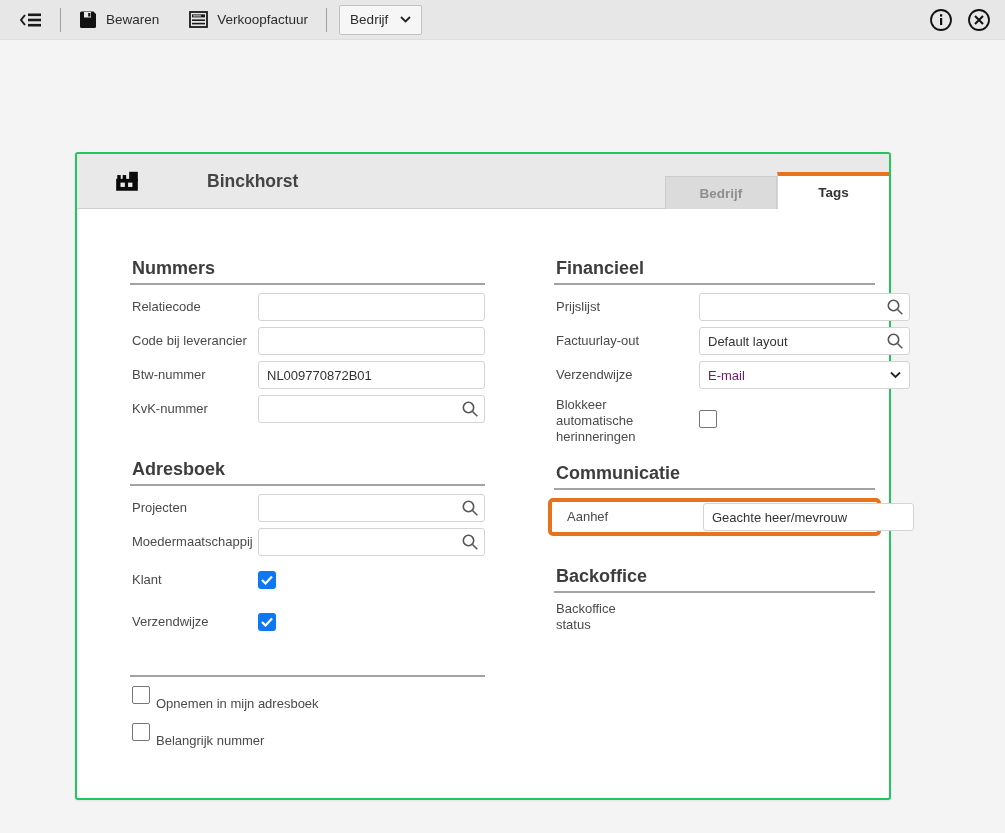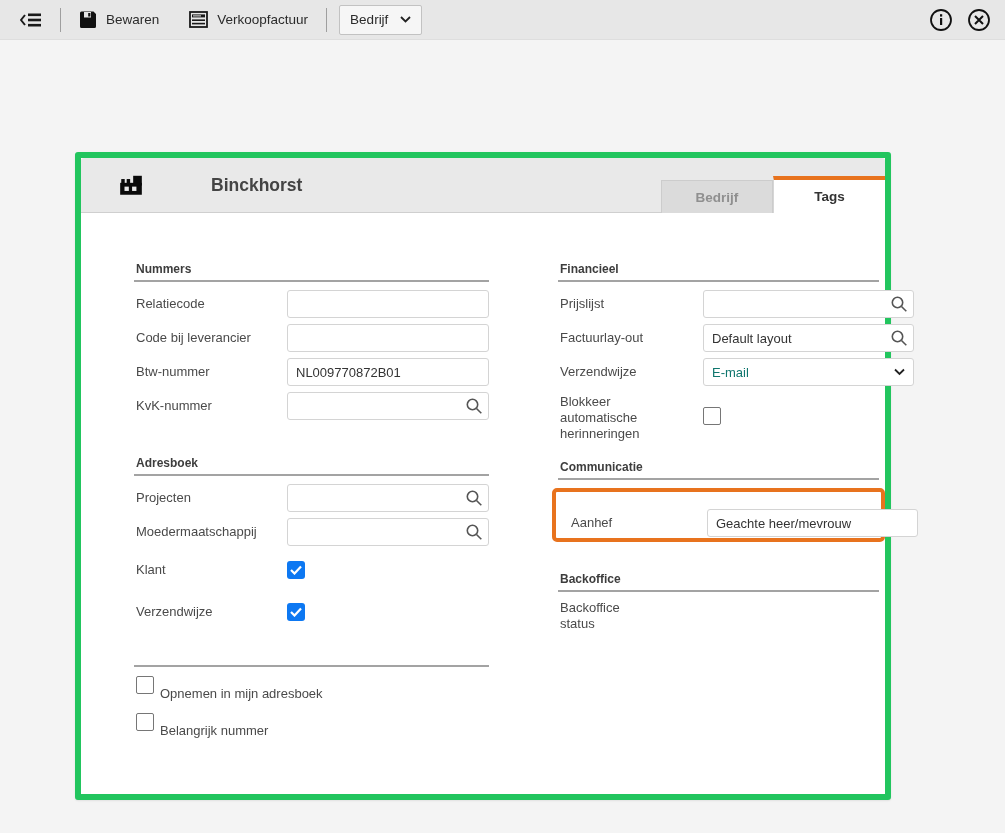--- a/index.html
+++ b/index.html
@@ -21,21 +21,21 @@
   .tb-dd  { display:flex; align-items:center; gap:12px; background:#f6f6f6;
             border:1px solid #c2c2c2; border-radius:2px; height:30px; padding:0 10px;
             font-size:13.5px; color:#2b2b2b; cursor:pointer; }
   .tb-right { margin-left:auto; display:flex; align-items:center; gap:14px; }
   .circle-icon { width:24px; height:24px; cursor:pointer; }
 
   
   .page { position:absolute; top:40px; left:0; width:1005px; height:793px; background:#f4f4f4; }
   .card {
     position:absolute; left:75px; top:112px; width:816px; height:648px;
-    background:#ffffff; border:6px solid #22c55e; border-radius:3px;
+    background:#ffffff; border:2px solid #22c55e; border-radius:3px;
     box-shadow:0 1px 2px rgba(0,0,0,.08);
   }
   .card-header {
     position:absolute; top:0; left:0; right:0; height:55px;
     background:#e9e9e9; border-bottom:1px solid #cfcfcf;
     border-radius:3px 3px 0 0;
   }
   .factory { position:absolute; left:37px; top:14px; }
   .card-title { position:absolute; left:130px; top:17px; font-size:17.5px; font-weight:bold; color:#444; }
 
@@ -46,40 +46,40 @@
   }
   .tab.inactive { background:#dbdbdb; color:#8f8f8f; border:1px solid #cccccc; border-bottom:none; }
   .tab.active   { background:#ffffff; color:#333; border-left:1px solid #d6d6d6;
                   border-top:4px solid #E8731E; height:37px; margin-top:-4px; }
 
   
   .col { position:absolute; top:104px; }
   .col-left  { left:53px;  width:355px; }
   .col-right { left:477px; width:321px; }
 
-  .section-title { font-size:12px; font-weight:bold; color:#3d3d3d; padding-left:2px; }
+  .section-title { font-size:18px; font-weight:bold; color:#3d3d3d; padding-left:2px; }
   .section-rule  { height:2px; background:#a3a3a3; margin:4px 0 8px 0; border:none; }
 
   .frow { display:grid; align-items:center; min-height:28px; margin-bottom:6px; }
-  .col-left  .frow { grid-template-columns:128px 1fr;gap:25px; }
+  .col-left  .frow { grid-template-columns:128px 1fr; }
   .col-right .frow { grid-template-columns:102px 211px;gap:43px; }
   .flabel { font-size:13px; color:#4a4a4a; padding-left:2px; line-height:16px; padding-right:6px; }
 
   .inputwrap { position:relative; }
   .tinput {
     width:100%; height:28px; border:1px solid #d4d4d4; border-radius:3px;
     background:#fff; font-family:inherit; font-size:13px; color:#333;
     padding:0 8px; outline:none;
   }
   .lookup .tinput { padding-right:20px; }
   .mag { position:absolute; right:6px; top:5px; pointer-events:none; }
 
   .fselect {
     position:relative; width:100%; height:28px; border:1px solid #d4d4d4; border-radius:3px;
-    background:#fff; font-size:13px; color:#0f766e; display:flex; align-items:center;
+    background:#fff; font-size:13px; color:#701a75; display:flex; align-items:center;
     padding:0 26px 0 8px; cursor:pointer;
   }
   .chev { position:absolute; right:8px; top:9px; }
 
   
   .cb { width:18px; height:18px; border-radius:3px; display:inline-flex;
         align-items:center; justify-content:center; cursor:pointer; flex:none; }
   .cb.checked { background:#0D78F2; }
   .cb.unchecked { background:#fff; border:1.5px solid #767676; border-radius:2px; }
   .cbrow { min-height:36px; }
@@ -90,21 +90,21 @@
   .footrow .flabel { margin-top:12px; margin-left:4px; }
 
   
   .sect-gap { margin-top:36px; }
   .blokkeer-row { align-items:center; min-height:52px; margin-bottom:16px; }
   .comm-gap { margin-top:16px; }
   .back-gap { margin-top:30px; }
 
   
   .highlight {
-    border:4px solid #E8731E; border-radius:5px; margin:2px -6px 0 -6px; padding:17px 2px 1px 6px;
+    border:4px solid #E8731E; border-radius:5px; margin:2px -6px 0 -6px; padding:1px 2px 1px 6px;
   }
   .highlight .frow { margin-bottom:0; }
   .highlight .flabel { padding-left:9px; }
 </style>
 </head>
 <body>
 
 <div class="toolbar">
   <span class="tb-btn">
     <svg width="22" height="18" viewBox="0 0 22 18">

